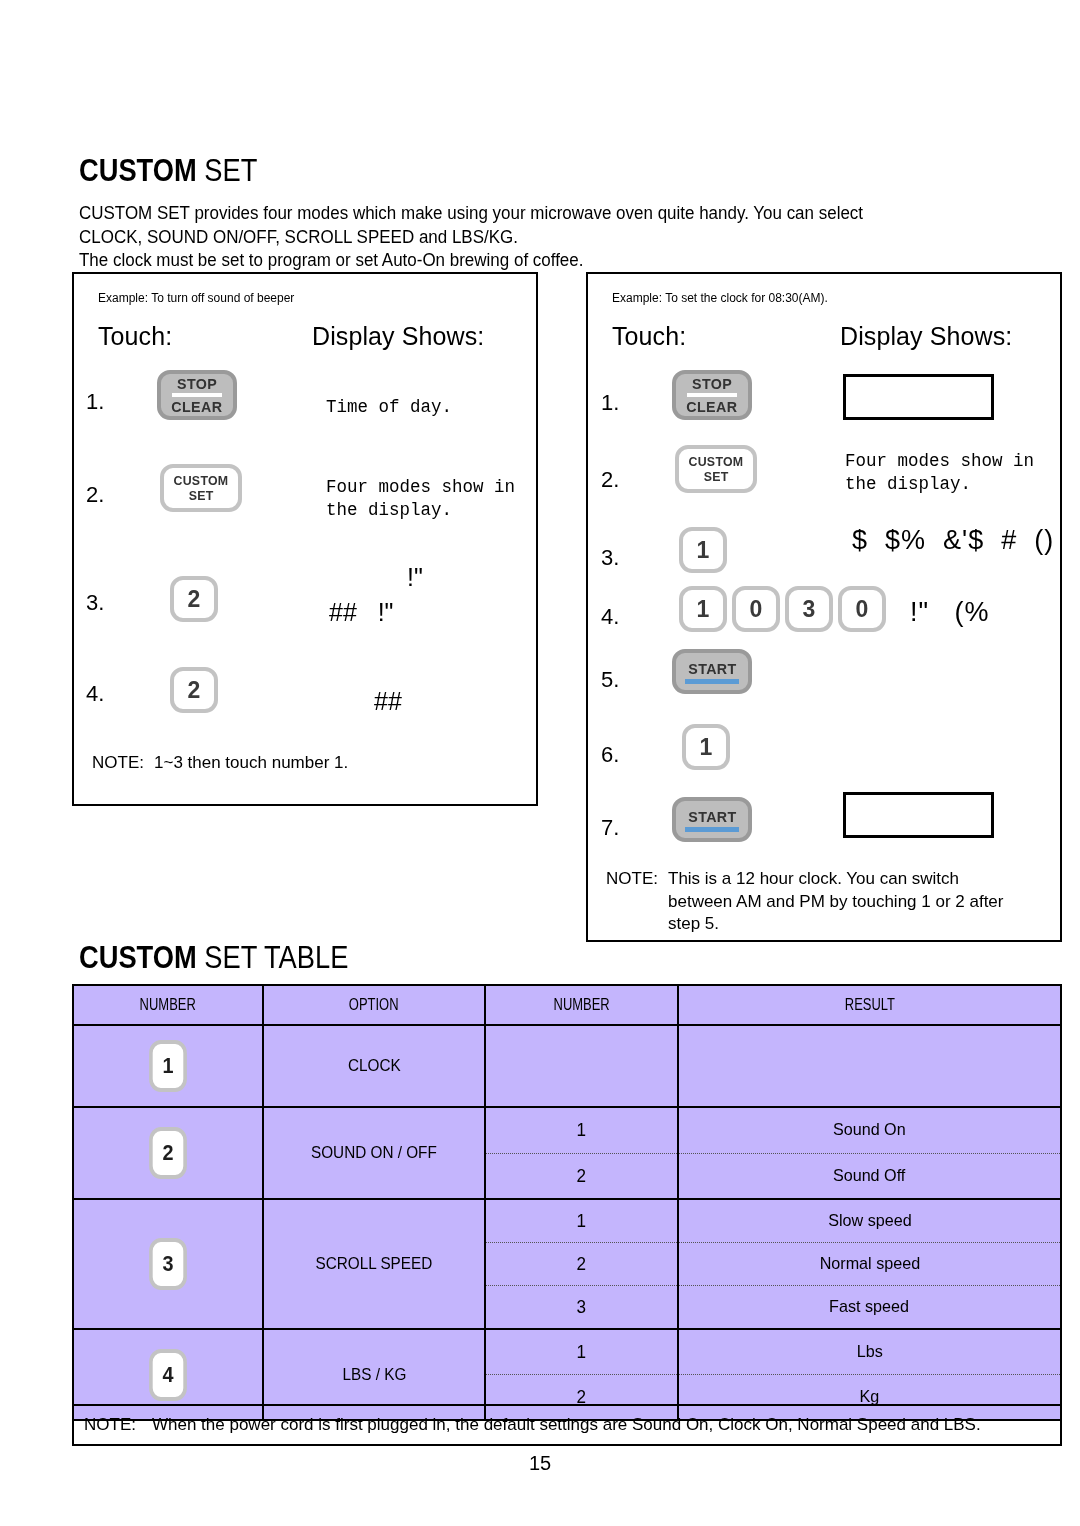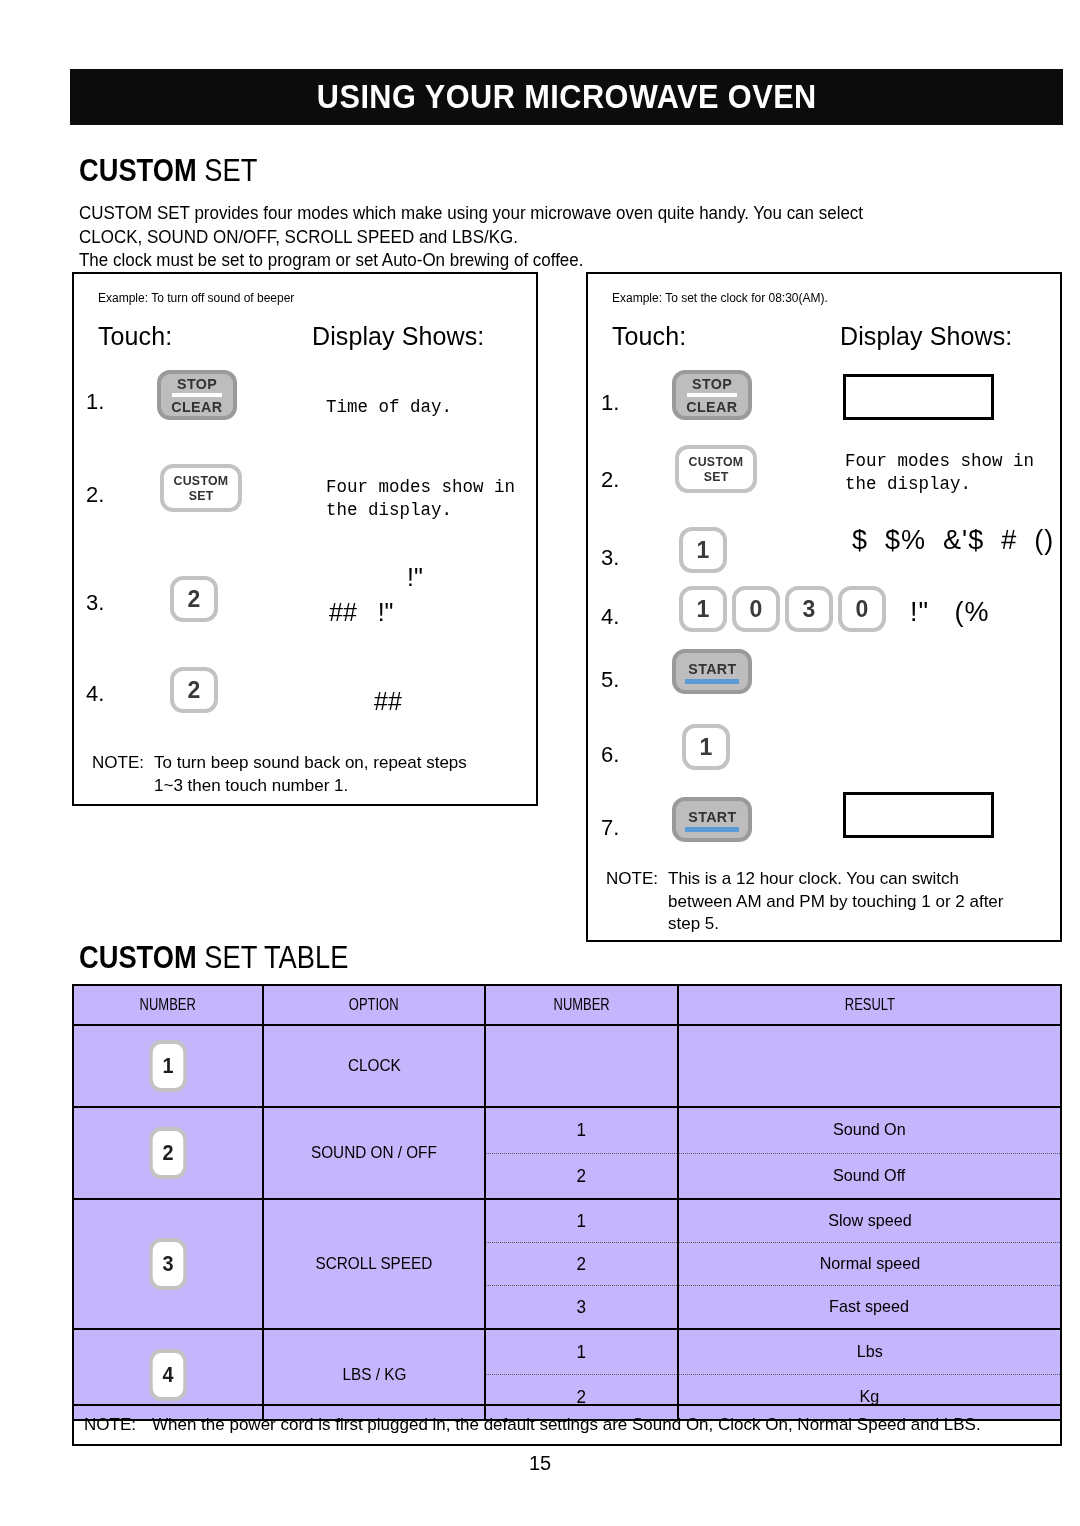--- a/index.html
+++ b/index.html
@@ -262,23 +262,20 @@
     width: 1080px;
     text-align: center;
     font-size: 20px;
   }
 </style>
 </head>
 <body>
 
 <div class="page">
 
-  <div class="header-bar">
-    <span class="header-title">USING YOUR MICROWAVE OVEN</span>
-  </div>
 
   <div class="sec-heading" id="heading-custom-set">
     <span class="b">CUSTOM</span><span class="n"> SET</span>
   </div>
 
   <div class="intro">
     <div>CUSTOM SET provides four modes which make using your microwave oven quite handy. You can select</div>
     <div>CLOCK, SOUND ON/OFF, SCROLL SPEED and LBS/KG.</div>
     <div>The clock must be set to program or set  Auto-On  brewing of coffee.</div>
   </div>
@@ -314,21 +311,20 @@
     <div class="display-glyph" style="left:255px; top:325px;">##   !"</div>
 
     <div class="step-num" style="left:12px; top:409px;">4.</div>
     <div class="btn btn-white" style="left:60px; top:393px; width:48px; height:46px;">
       <span class="btn-digit">2</span>
     </div>
     <div class="display-glyph" style="left:300px; top:414px;">##</div>
 
     <div class="note" style="left:18px; top:478px; width:430px;">
       <span class="lbl">NOTE:</span>
-      <span class="txt">To turn beep sound back on, repeat steps</span>
       <span class="txt">1~3 then touch number 1.</span>
     </div>
   </div>
 
   <div class="example-box" id="example-right">
 
     <div class="example-caption" style="left:24px; top:17px;">Example: To set the clock for 08:30(AM).</div>
 
     <div class="col-label" style="left:24px; top:48px;">Touch:</div>
     <div class="col-label" style="left:252px; top:48px;">Display Shows:</div>

